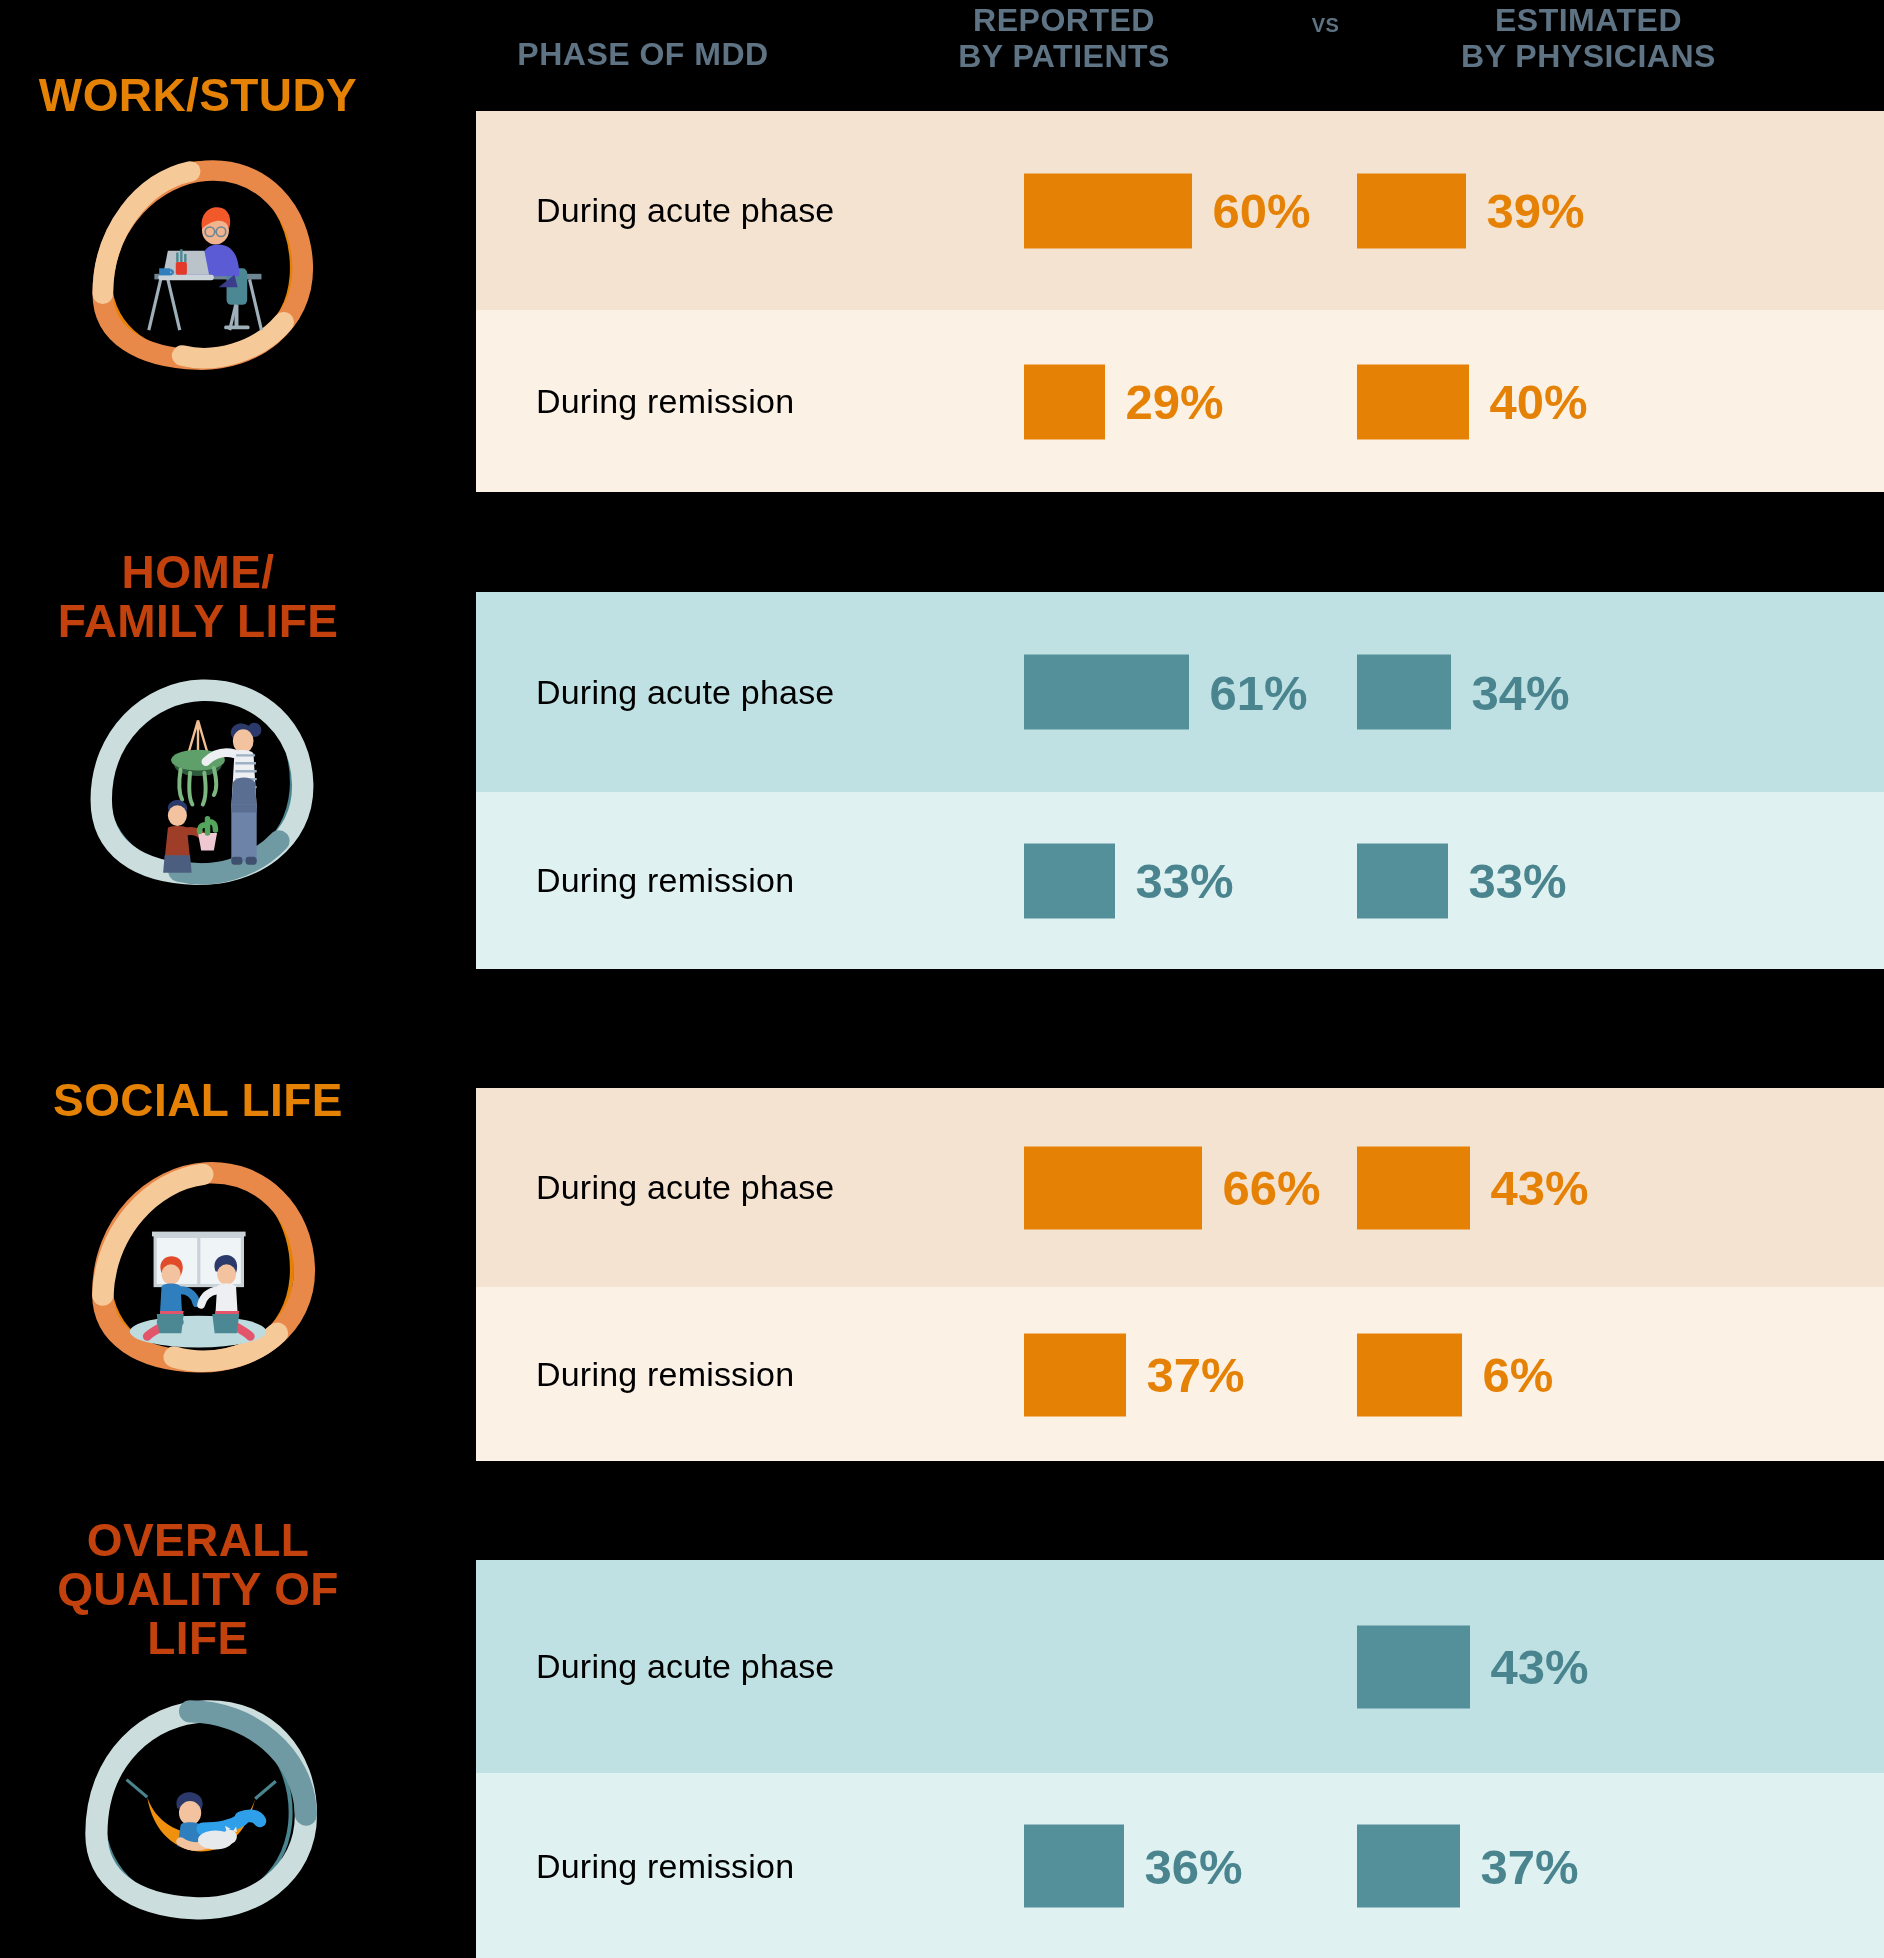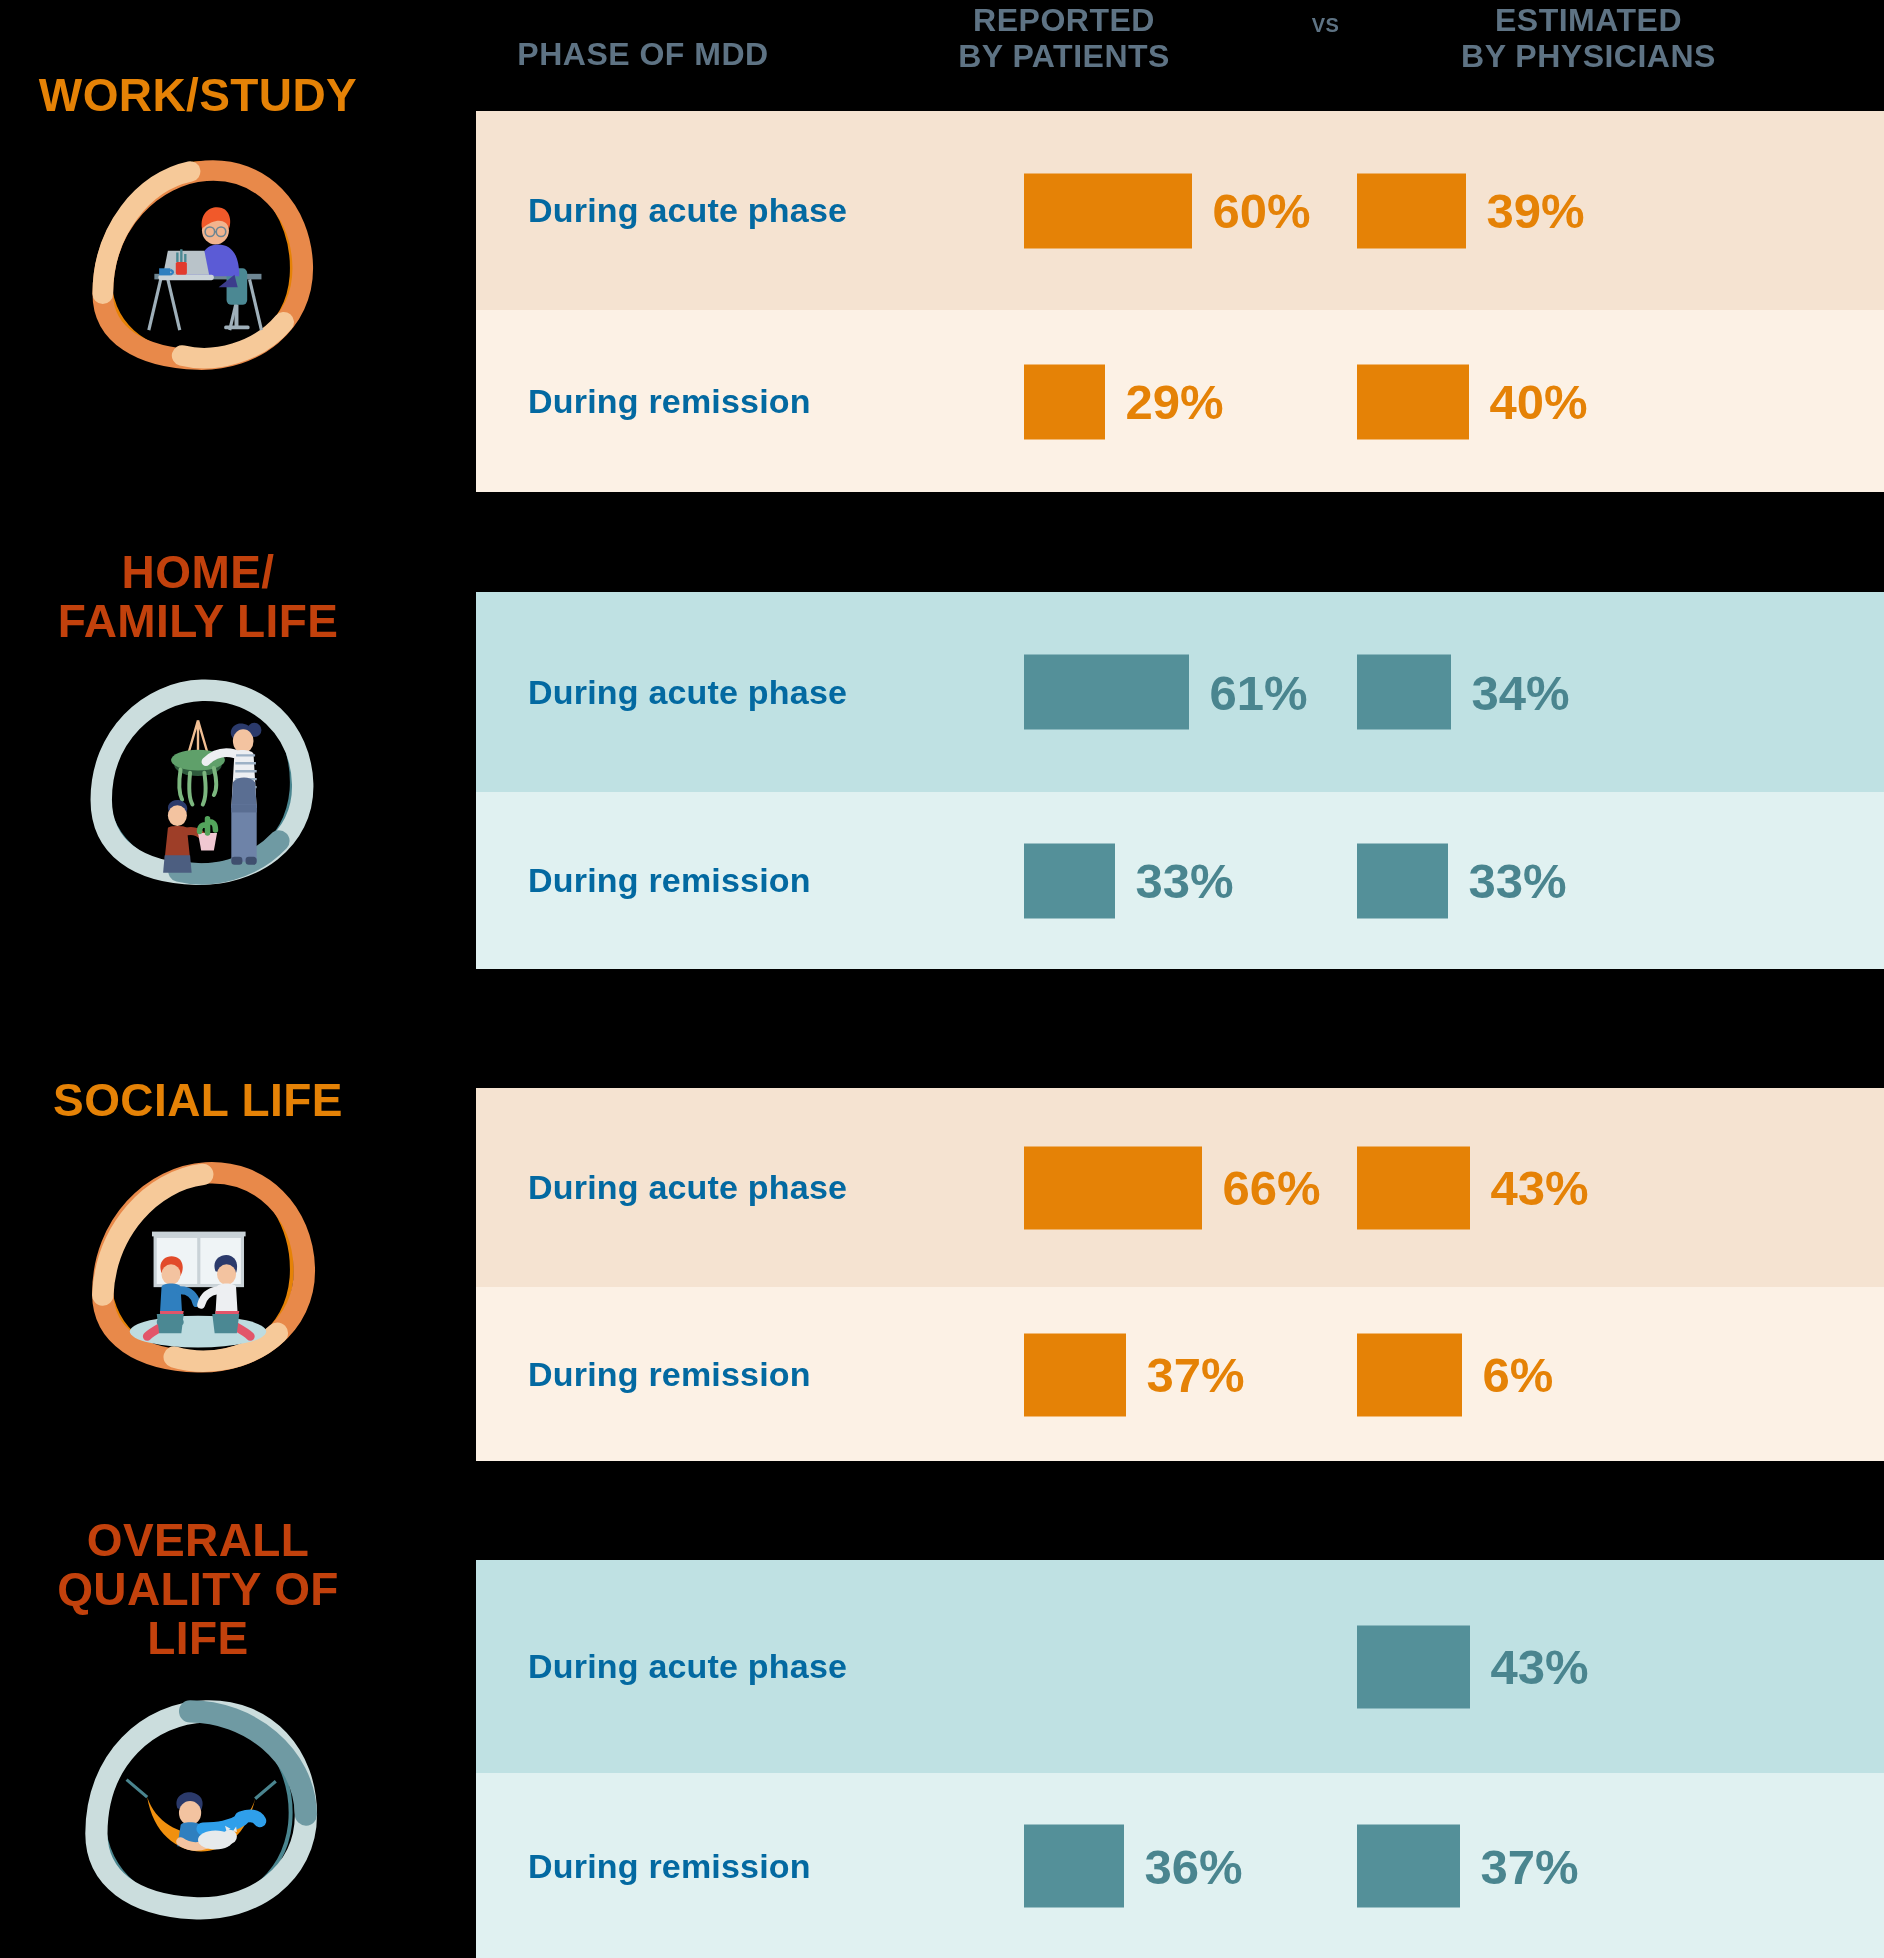--- a/index.html
+++ b/index.html
@@ -43,22 +43,22 @@
   }
   .cat-title.orange{color:#E58206;}
   .cat-title.teal{color:#c2410c;}
 
   .illus{position:relative;margin:0 auto;}
 
   
   .panel{position:absolute;left:476px;width:1408px;overflow:hidden;}
   .row{position:relative;width:100%;display:flex;align-items:center;}
   .row .rlabel{
-    position:absolute;left:52px;
-    font-weight:bold;font-size:34px;color:#0369a1;
+    position:absolute;left:60px;
+    font-weight:normal;font-size:34px;color:#000000;
     letter-spacing:0.2px;
     white-space:nowrap;
   }
   .bargrp{position:absolute;display:flex;align-items:center;}
   .bar{display:block;}
   .pct{
     font-weight:bold;font-size:49px;
     margin-left:20.6px;white-space:nowrap;
   }
   .orange .pct{color:#E58206;}

